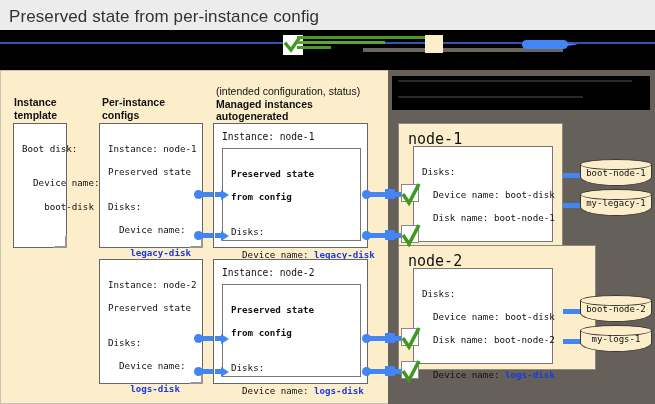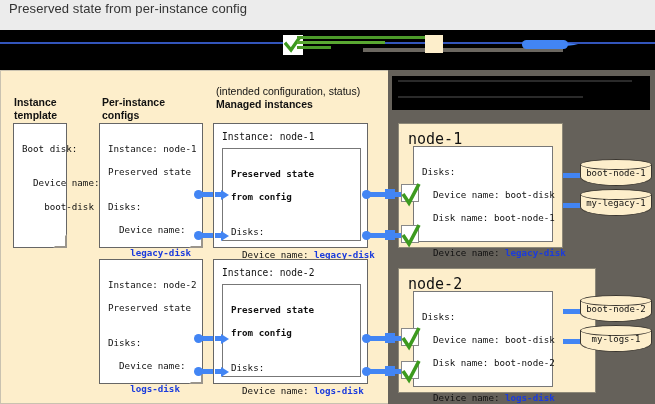--- a/index.html
+++ b/index.html
@@ -11,22 +11,22 @@
     position: relative;
   }
   .page { position:relative; width:655px; height:404px; }
 
   
   .caption-bar {
     position:absolute; left:0; top:0; width:655px; height:30px;
     background:#ececec;
   }
   .caption-text {
-    position:absolute; left:9px; top:1px;
-    font-size:13px; color:#333; letter-spacing:.1px;
+    position:absolute; left:9px; top:7px;
+    font-size:17px; color:#333; letter-spacing:.1px;
   }
 
   
   .legend-band {
     position:absolute; left:0; top:30px; width:655px; height:40px;
     background:#000000; overflow:hidden;
   }
   .legend-rule {
     position:absolute; left:0; top:12px; width:655px; height:2px;
     background:#3355bb;
@@ -212,20 +212,21 @@
 
   <div class="col-head" style="left:102px; top:96px;">Per-instance
 configs</div>
 
   <div class="col-head" style="left:14px; top:96px;">Instance
 template</div>
 
   <div style="position:absolute; left:216px; top:85px; font-size:10.5px; line-height:12.5px; color:#111;">
     <div>(intended configuration, status)</div>
     <div style="font-weight:bold;">Managed instances</div>
+    <div style="font-weight:bold;">autogenerated</div>
   </div>
 
   <div class="card fold" style="left:13px; top:123px; width:54px; height:125px;">
 <span>Boot disk:</span>
 <span>
 </span>
 <span>  Device name:</span>
 <span>
 </span><span>    boot-disk</span>
     <div class="fold-tri"></div>
@@ -336,21 +337,21 @@
 <span>
 </span><span>  Disk name: </span><span class="b-dark">my-legacy-1</span>
 <span>
 
 </span><span>Metadata:</span>
 <span>
 </span><span class="b-mag">  node-id:xyz273</span>
     </div>
   </div>
 
-  <div class="cream-card" style="left:398px; top:268px; width:198px; height:125px;">
+  <div class="cream-card" style="left:398px; top:245px; width:198px; height:125px;">
     <div class="title">node-2</div>
     <div class="inner-white mono" style="left:14px; top:22px; width:140px; height:96px;">
 <span>Disks:</span>
 <span>
 </span><span>  Device name: boot-disk</span>
 <span>
 </span><span>  Disk name: boot-node-2</span>
 <span>
 
 </span><span>  Device name: </span><span class="b-blue">logs-disk</span>

